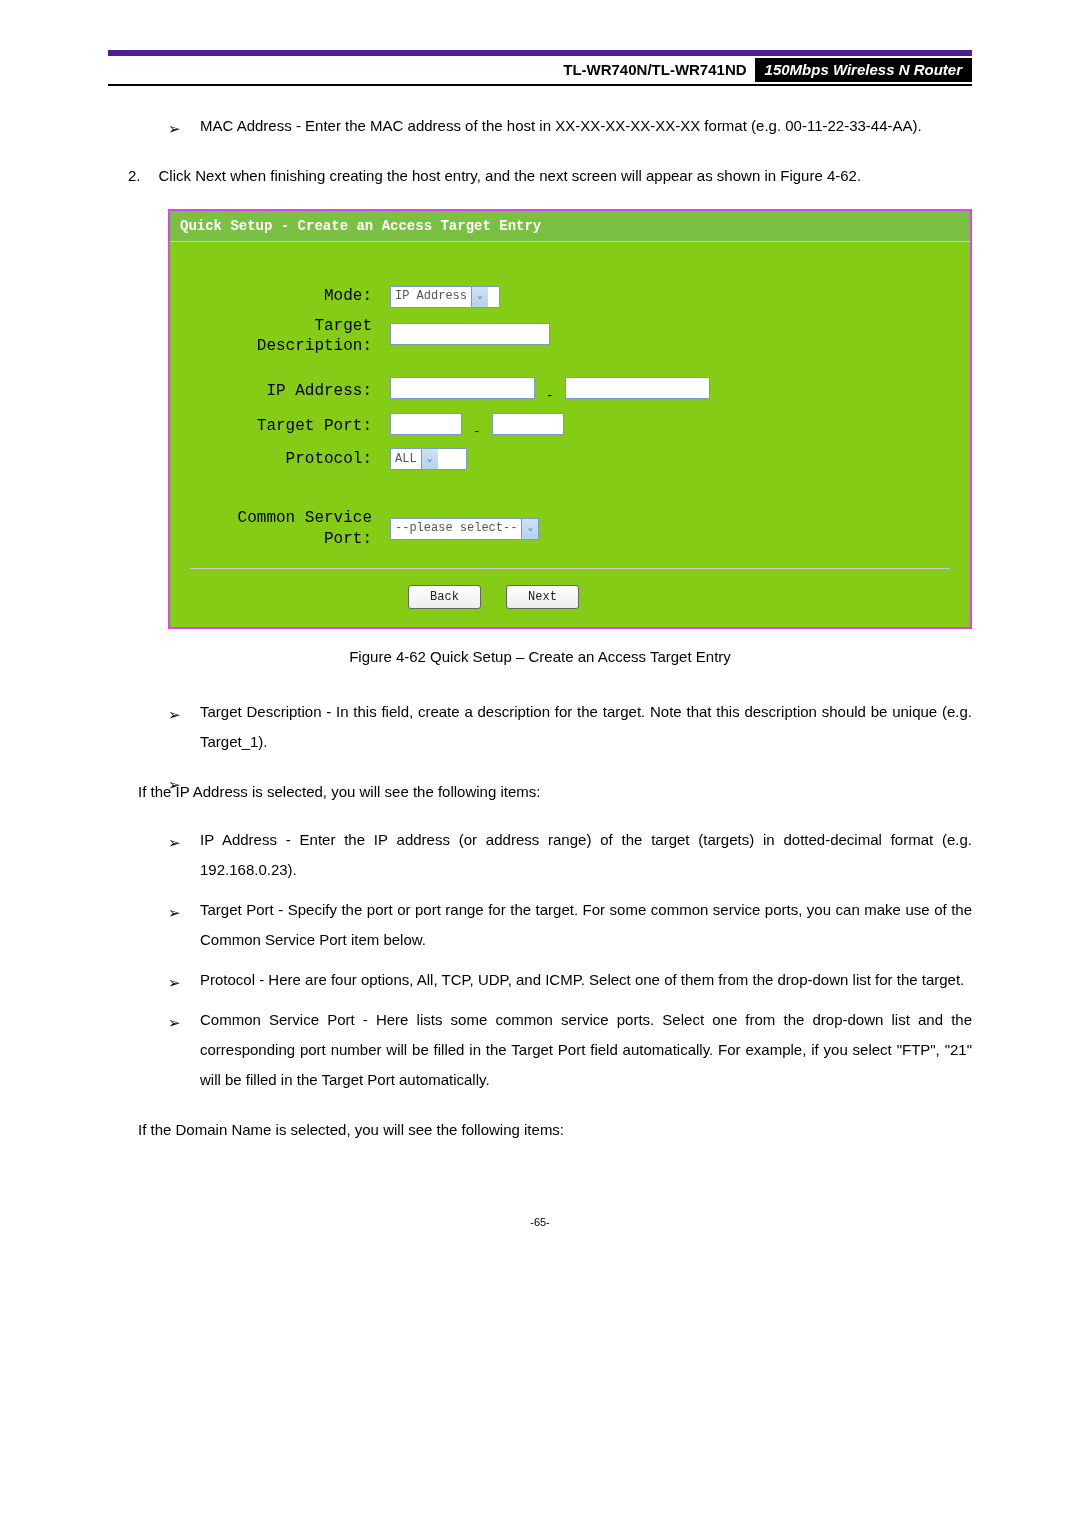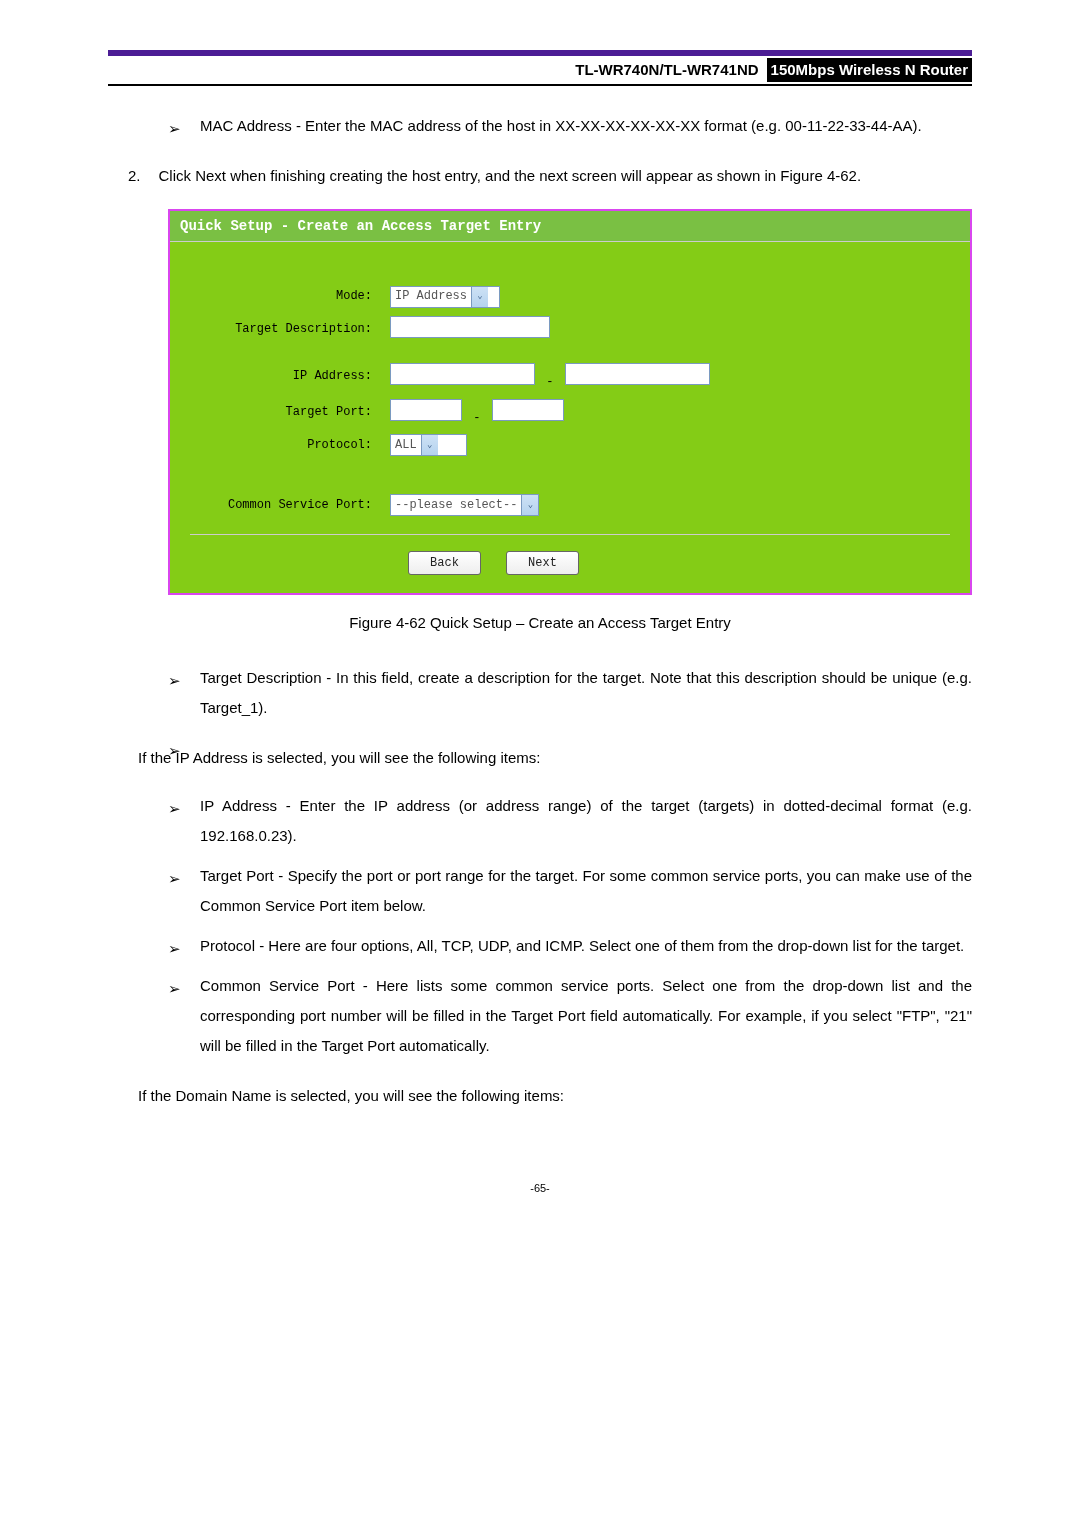--- a/index.html
+++ b/index.html
@@ -23,21 +23,22 @@
       display:flex;
       justify-content:flex-end;
       font-weight:bold;
     }
     .header-model {
       padding:2px 8px;
     }
     .header-desc {
       background:#000;
       color:#fff;
-      padding:2px 4px;
+      padding:2px 10px;
+      font-style:italic;
     }
     .bullet-list {
       list-style:none;
       margin-left:60px;
       margin-bottom:20px;
     }
     .bullet-list li {
       position:relative;
       padding-left:32px;
       line-height:2.0;
@@ -83,21 +84,21 @@
     }
     .form-row {
       display:flex;
       align-items:center;
       margin-bottom:8px;
     }
     .form-label {
       width:200px;
       text-align:right;
       padding-right:18px;
-      font-size:12px;
+      font-size:16px;
       color:#000;
     }
     .form-field { }
     .drop {
       display:inline-flex;
       align-items:center;
       border:1px solid #7a9ac0;
       background:#fff;
       height:22px;
       padding:0 0 0 4px;

